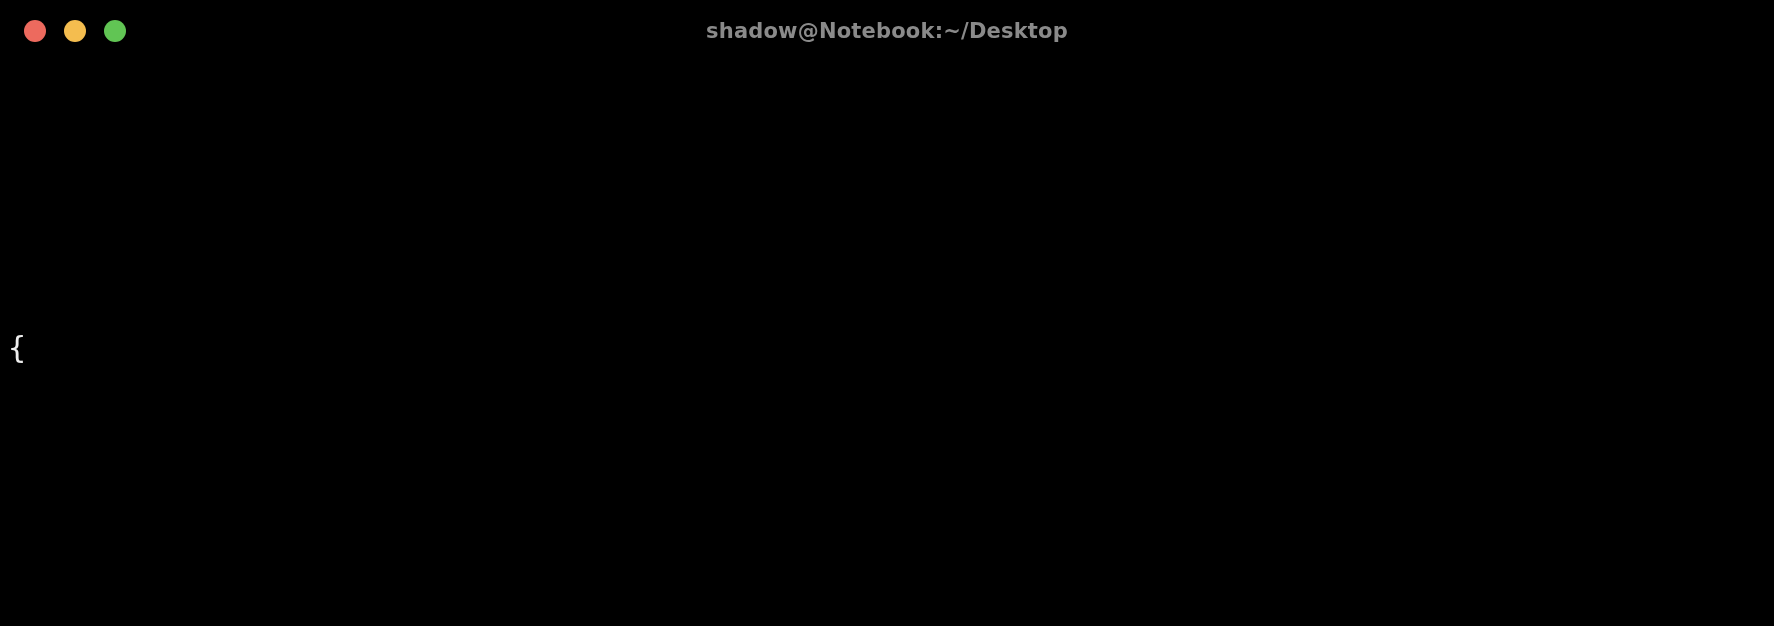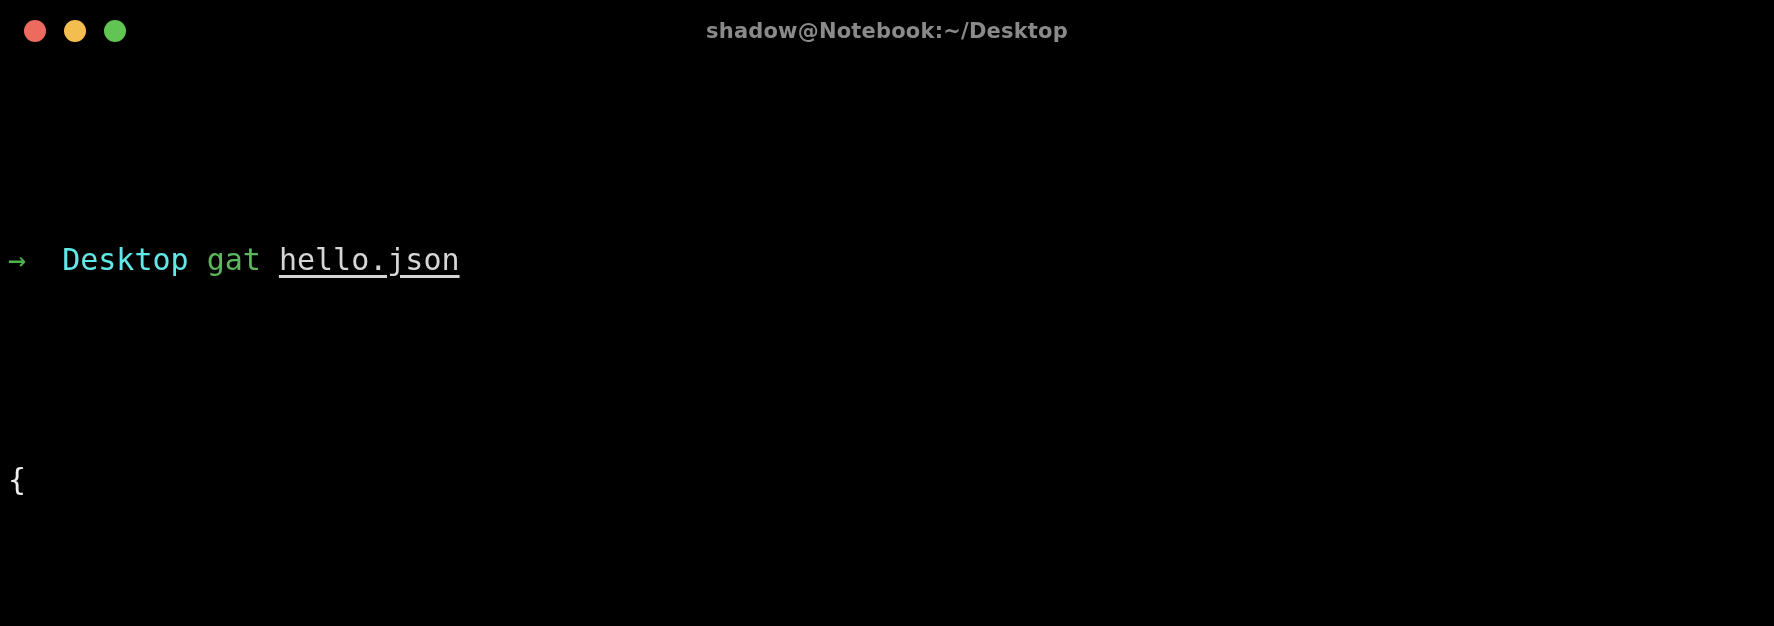--- a/index.html
+++ b/index.html
@@ -89,21 +89,20 @@
       <span class="traffic-dot" style="background:#ed6a5e"></span>
       <span class="traffic-dot" style="background:#f4bd4f"></span>
       <span class="traffic-dot" style="background:#61c554"></span>
     </div>
     <div id="window-title">shadow@Notebook:~/Desktop</div>
   </div>
 
   <div id="terminal-body">
 
     
-    <div class="term-line"><span class="seg c-prompt-arrow">→</span><span class="seg c-punct">  </span><span class="seg c-dir">Desktop</span><span class="seg c-punct"> </span><span class="seg c-cmd">gat</span><span class="seg c-punct"> </span><span class="seg c-file">hello.json</span></div>
 
     
     <div class="term-line"><span class="seg c-punct">{</span></div>
 
     
     
 
     
     
 

